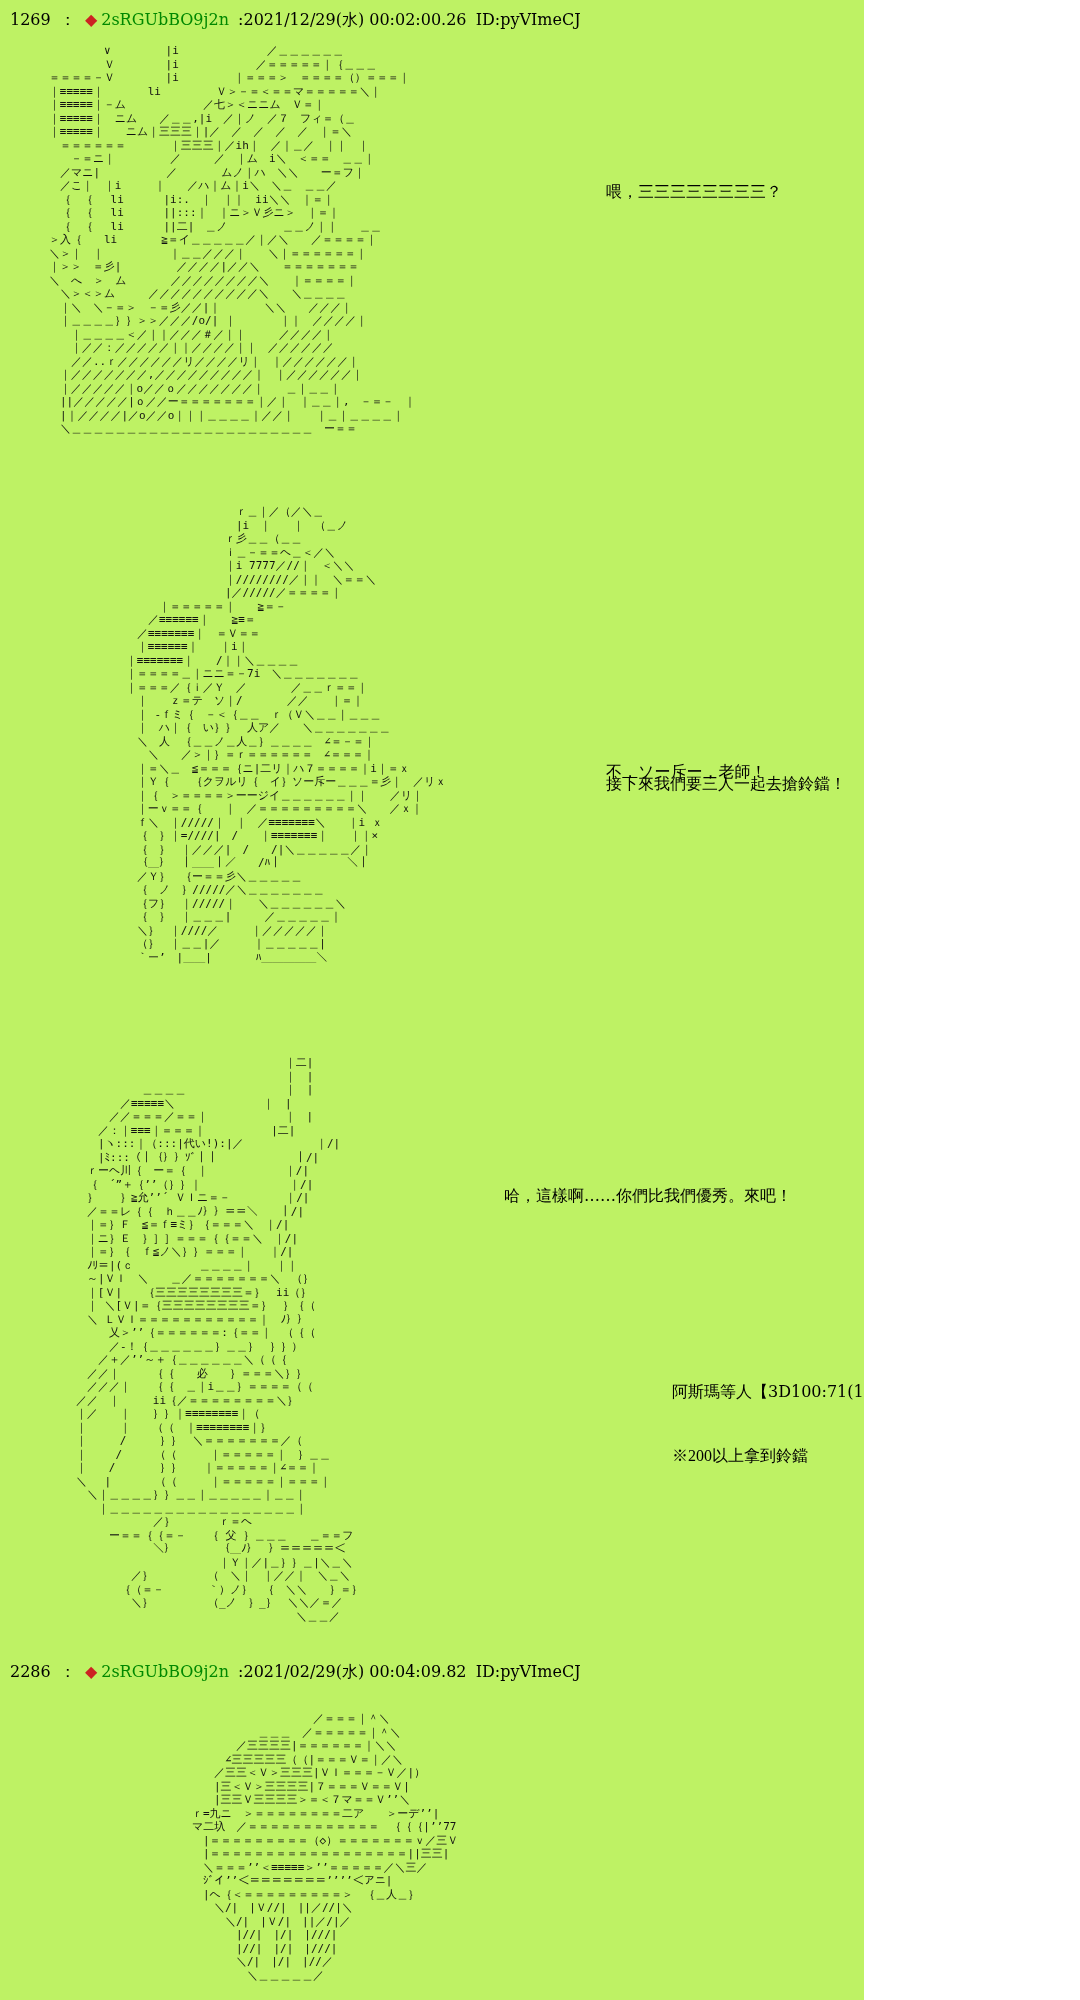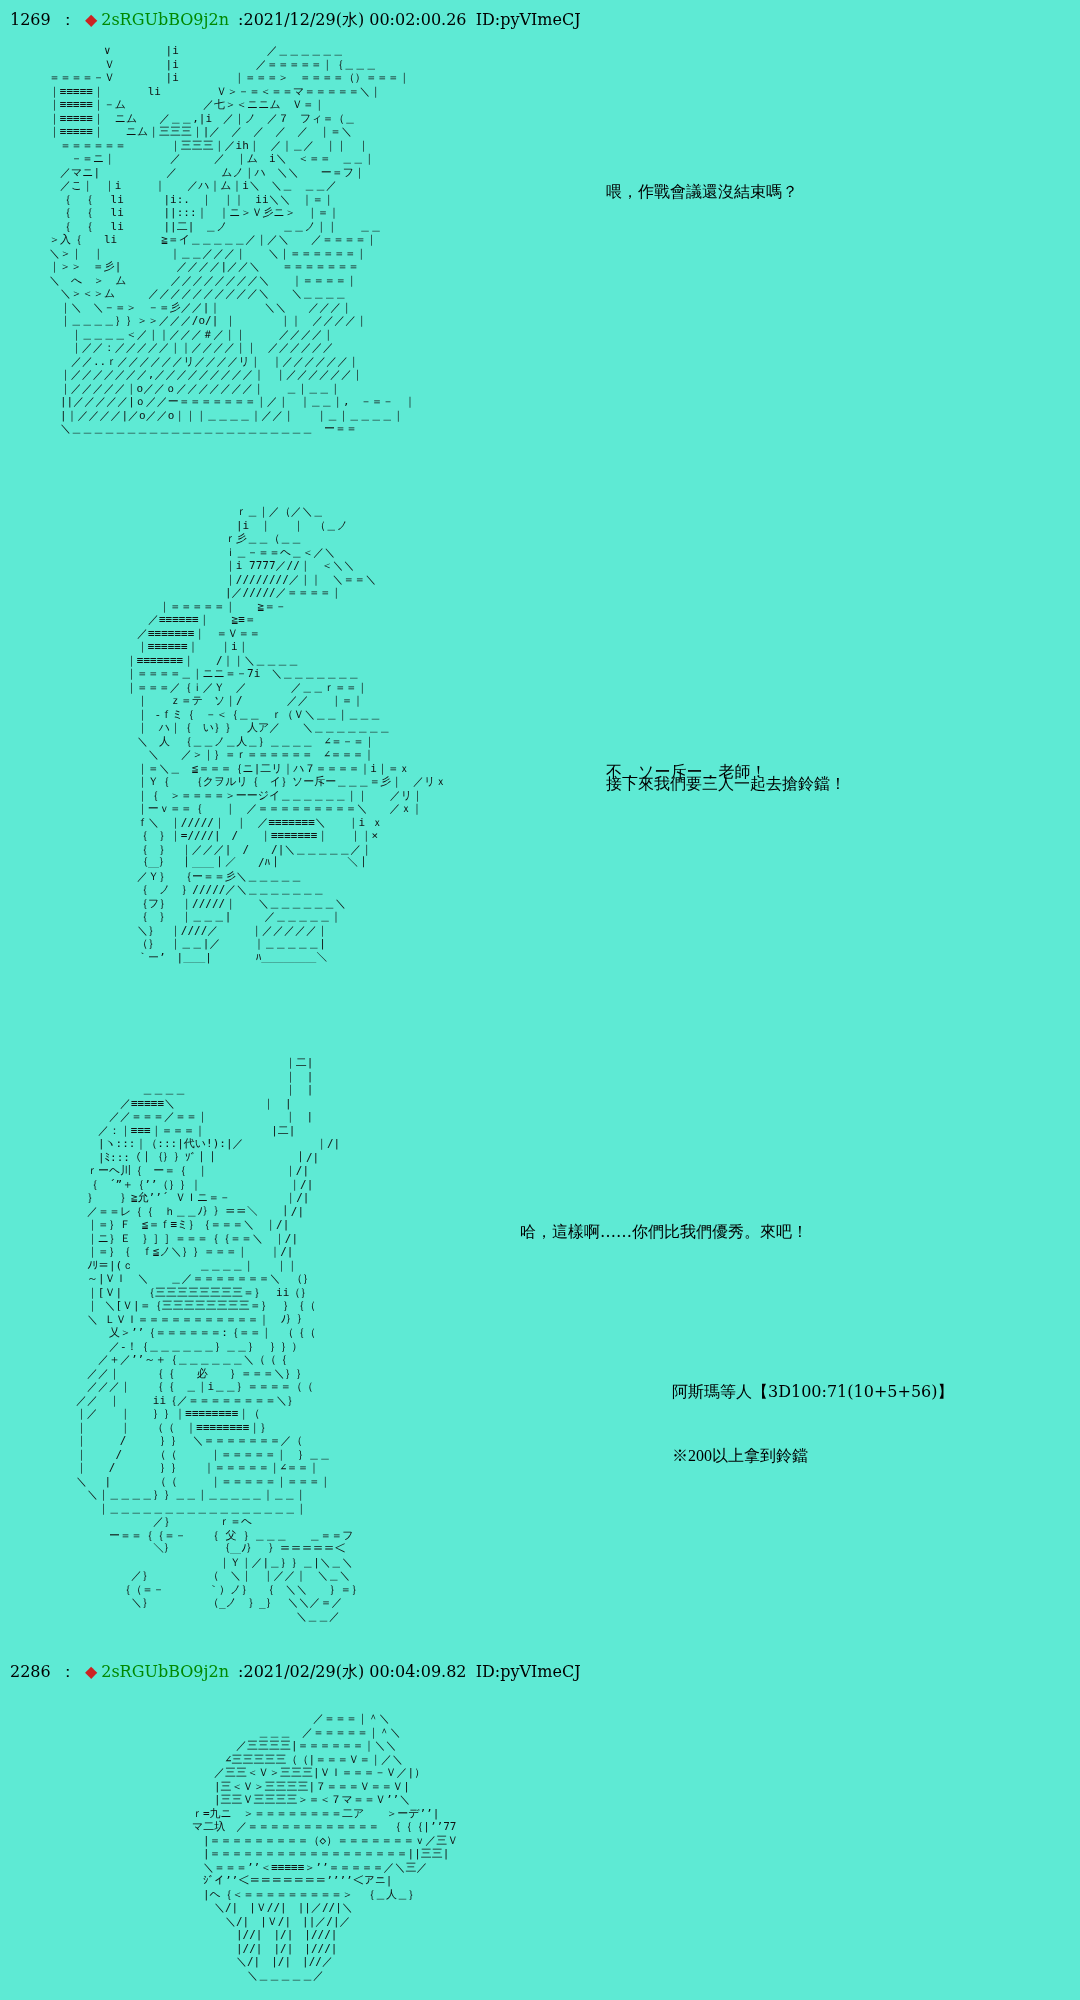--- a/index.html
+++ b/index.html
@@ -1,20 +1,20 @@
 <!DOCTYPE html>
 <html><head>
 <meta charset="utf-8">
 <style>
   html, body { margin: 0; padding: 0; background: #ffffff; }
   .canvas {
     position: relative;
-    width: 1080px;
+    width: 864px;
     height: 2000px;
-    background: #5eead4;
+    background: #bef264;
     overflow: hidden;
     color: #000000;
     font-family: "DejaVu Serif", serif;
   }
   .post-header {
     position: absolute;
     font-size: 16px;
     font-family: "DejaVu Serif", serif;
     white-space: nowrap;
     color: #000000;
@@ -74,21 +74,21 @@
 　　｜＼　＼－＝＞　－＝彡／／|｜　　　　＼＼　　／／／｜
 　　｜＿＿＿＿｝｝＞＞／／／/o/| ｜　　　　｜｜　／／／／｜
 　　　｜＿＿＿＿＜／｜｜／／／＃／｜｜　　　／／／／｜
 　　　｜／／：／／／／／｜｜／／／／｜｜　／／／／／／
 　　　／／..ｒ／／／／／／リ／／／／リ｜　｜／／／／／／｜
 　　｜／／／／／／／,／／／／／／／／／｜　｜／／／／／／｜
 　　｜／／／／／｜o／／ｏ／／／／／／／｜　　＿｜＿＿｜
 　　||／／／／／|ｏ／／ー＝＝＝＝＝＝＝｜／｜　｜＿＿｜,　－＝－　｜
 　　|｜／／／／|／o／／o｜｜｜＿＿＿＿｜／／｜　　｜＿｜＿＿＿＿｜
 　　＼＿＿＿＿＿＿＿＿＿＿＿＿＿＿＿＿＿＿＿＿＿＿　ー＝＝</pre>
-  <div class="dialogue" style="left:606px; top:182px;">喂，作戰會議還沒結束嗎？</div>
+  <div class="dialogue" style="left:606px; top:182px;">喂，三三三三三三三三？</div>
 
   <pre class="aa" style="left:115px; top:505px;">　　　　　　　　　　　ｒ＿｜／（／＼＿
 　　　　　　　　　　　|i　｜　　｜　（＿ノ
 　　　　　　　　　　ｒ彡＿＿（＿＿
 　　　　　　　　　　ｉ＿－＝＝ヘ＿＜／＼
 　　　　　　　　　　｜i 7777／//｜　＜＼＼
 　　　　　　　　　　｜////////／｜｜　＼＝＝＼
 　　　　　　　　　　|／/////／＝＝＝＝｜
 　　　　｜＝＝＝＝＝｜　　≧＝－
 　　　／≡≡≡≡≡≡｜　　≧≡＝
@@ -155,21 +155,21 @@
 　　＼｜＿＿＿＿｝｝＿＿｜＿＿＿＿＿｜＿＿｜
 　　　｜＿＿＿＿＿＿＿＿＿＿＿＿＿＿＿＿＿｜
 　　　　　　　　／｝　　　　ｒ＝ヘ
 　　　　ー＝＝｛｛＝－　　｛ 父 ｝＿＿＿　　＿＝＝フ
 　　　　　　　　＼｝　　　　｛＿ﾉ｝　｝＝＝＝＝＝＜
 　　　　　　　　　　　　　　｜Ｙ｜／|＿｝｝＿|＼＿＼
 　　　　　　／｝　　　　　（　＼｜　｜／／｜　＼＿＼
 　　　　　｛（＝－　　　　｀）ノ｝　｛　＼＼　　｝＝｝
 　　　　　　＼｝　　　　　（_ノ　｝_｝　＼＼／＝／
 　　　　　　　　　　　　　　　　　　　　　＼＿＿／</pre>
-  <div class="dialogue" style="left:520px; top:1186px;margin-top:36px;">哈，這樣啊……你們比我們優秀。來吧！</div>
+  <div class="dialogue" style="left:504px; top:1186px;">哈，這樣啊……你們比我們優秀。來吧！</div>
   <div class="dialogue" style="left:672px; top:1382px;">阿斯瑪等人【3D100:71(10+5+56)】</div>
   <div class="dialogue" style="left:672px; top:1446px;font-family:Liberation Serif, serif;">※200以上拿到鈴鐺</div>
 
   <div class="post-header" style="left:10px; top:1662px;">
     <span>2286</span>
     <span>：</span>
     <span class="trip-diamond">◆</span><span class="trip-name">2sRGUbBO9j2n</span>
     <span>:2021/02/29(水) 00:04:09.82</span>
     <span>ID:pyVImeCJ</span>
   </div>

